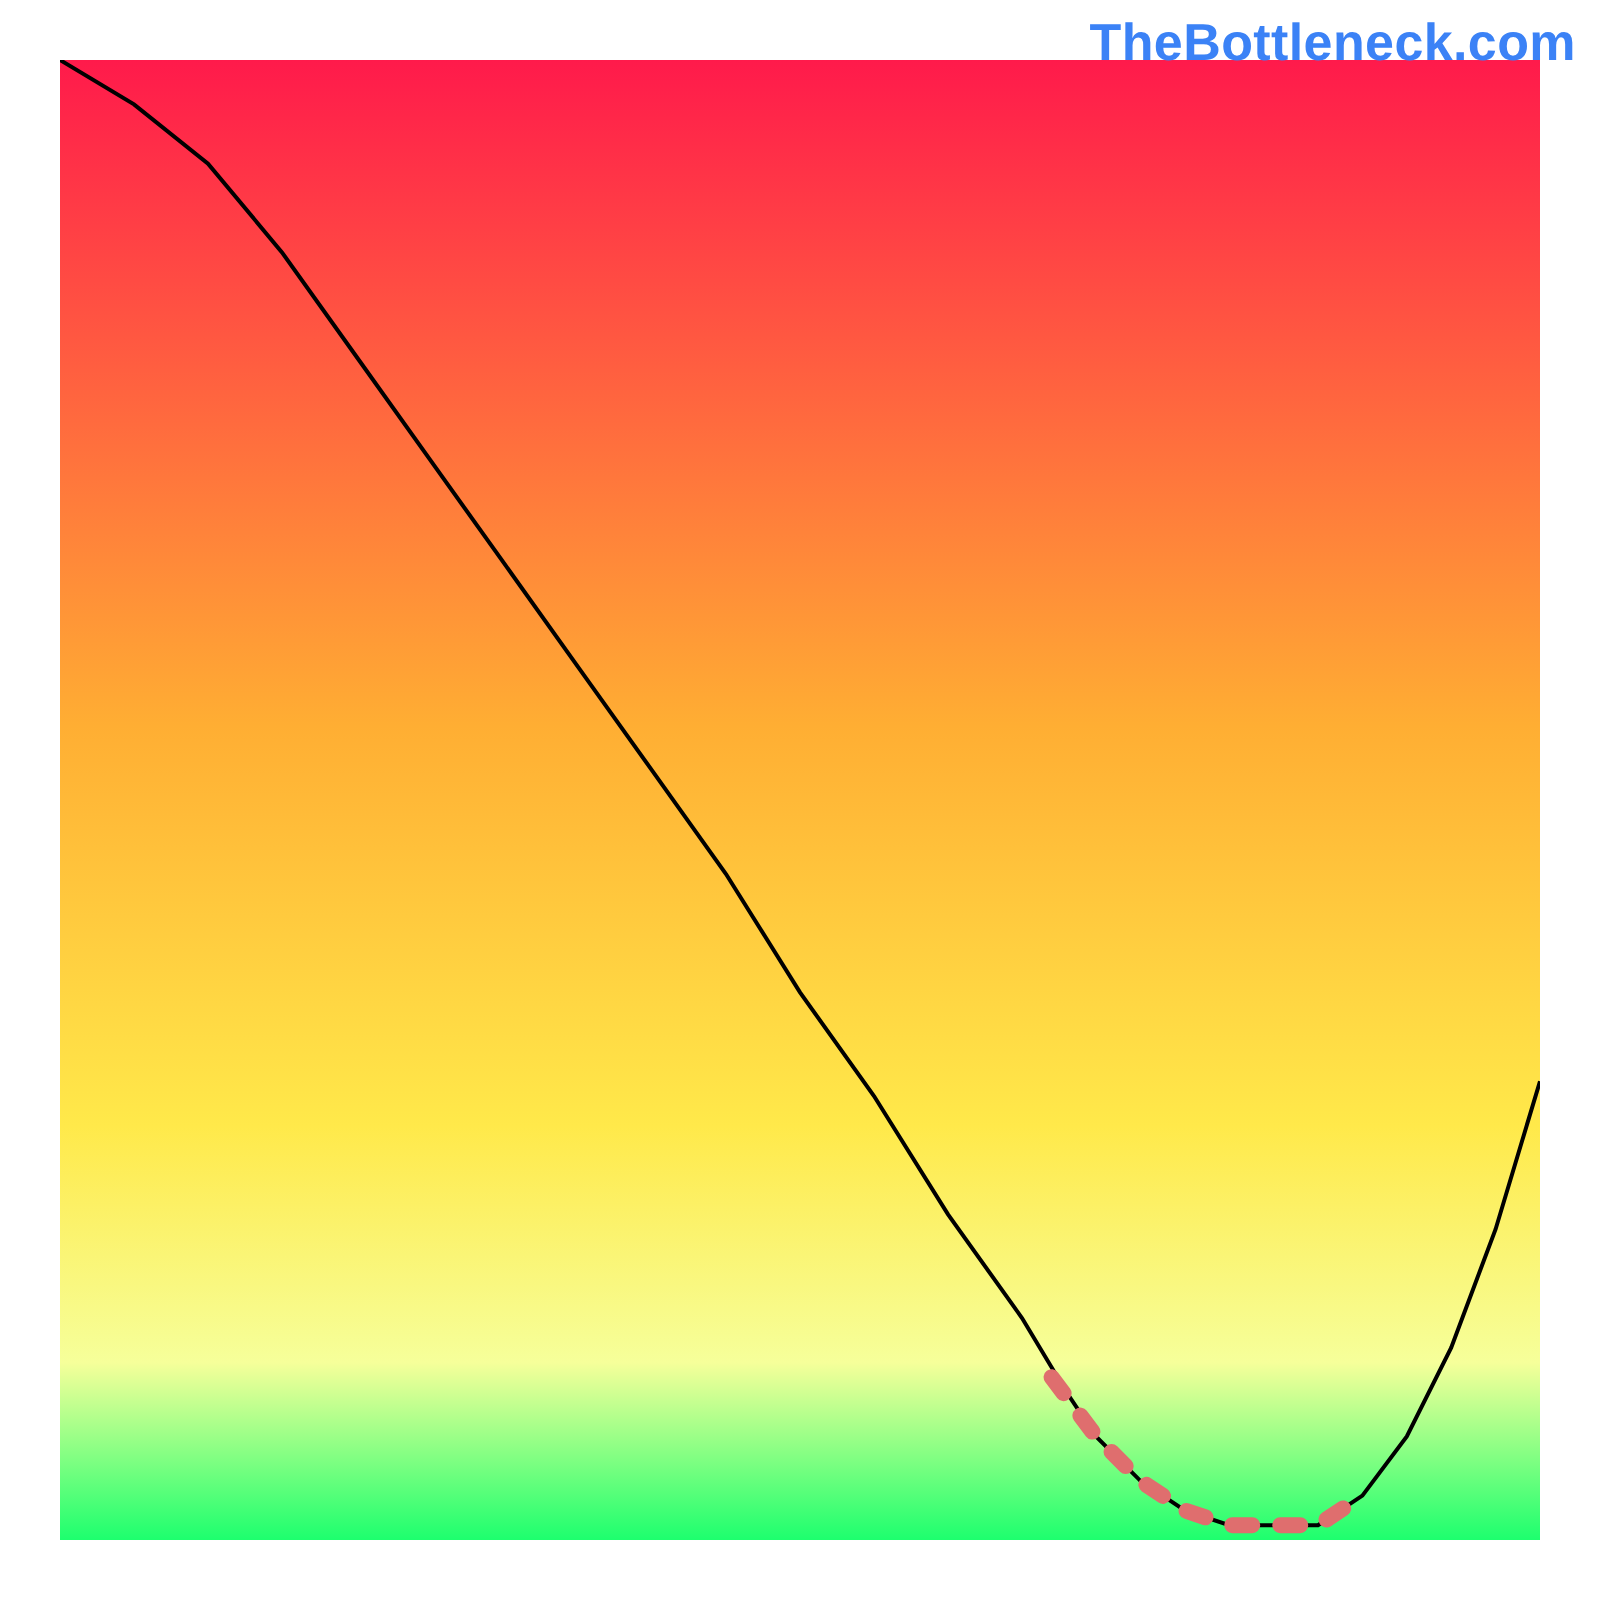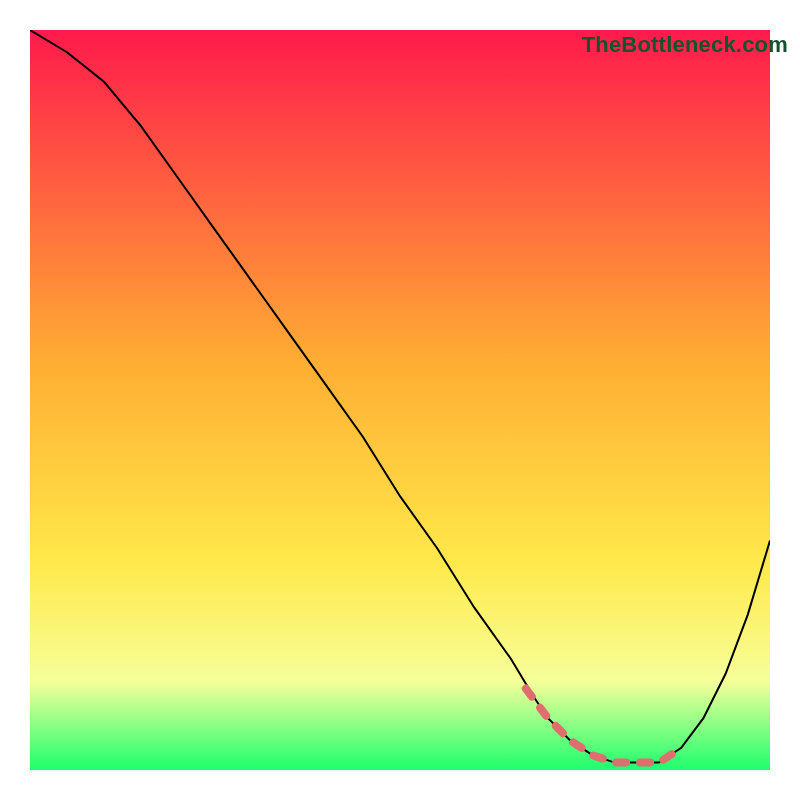--- a/index.html
+++ b/index.html
@@ -3,26 +3,25 @@
 <meta charset="utf-8">
 <style>
   * { margin: 0; padding: 0; box-sizing: border-box; }
   html, body { width: 800px; height: 800px; overflow: hidden; background: #fff; }
   .wrap { position: relative; width: 800px; height: 800px; }
   .watermark {
     position: absolute;
     top: 6px;
     right: 12px;
     font-family: Arial, Helvetica, sans-serif;
-    font-size: 22px;
+    font-size: 26px;
     font-weight: bold;
-    color: #14532d;
+    color: #3b82f6;
     letter-spacing: 0.2px;
     z-index: 10;
-    margin-top: 26px;
   }
   .plot {
     position: absolute;
     left: 30px;
     top: 30px;
     width: 740px;
     height: 740px;
   }
   .plot svg { display: block; }
 </style>

